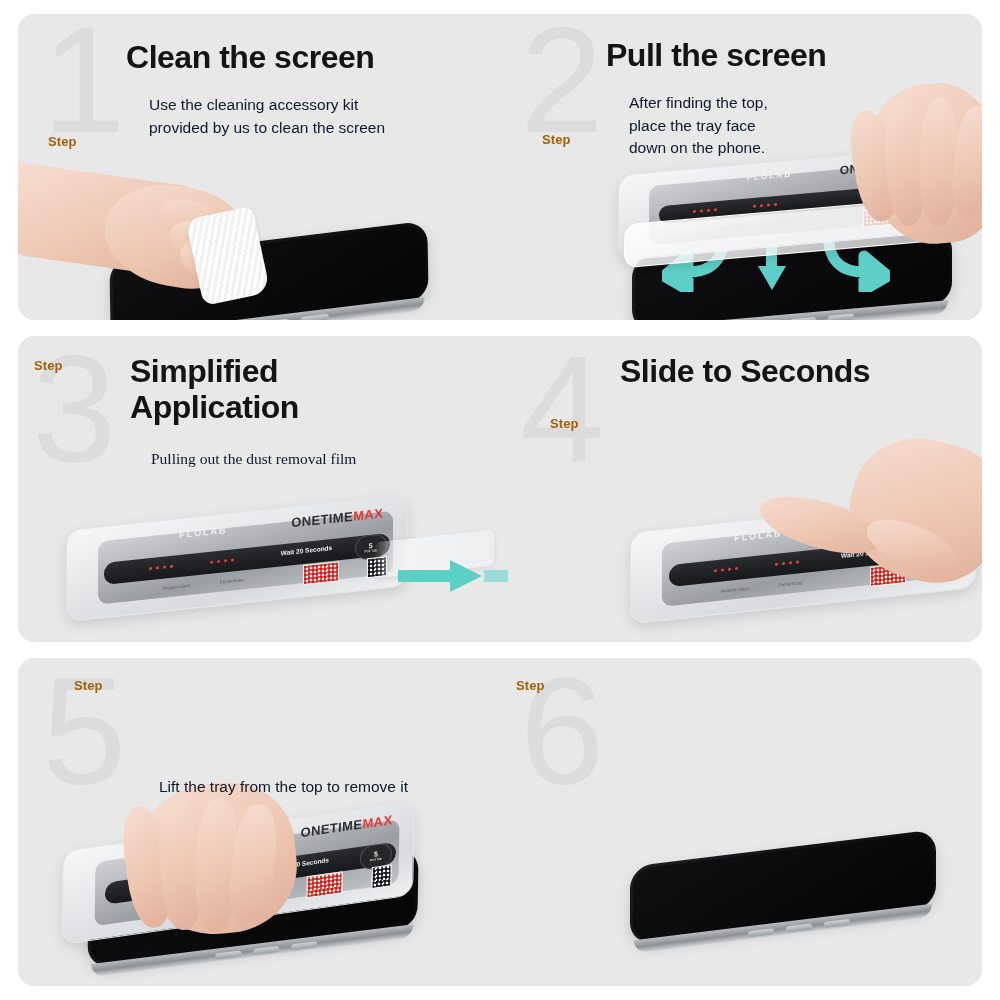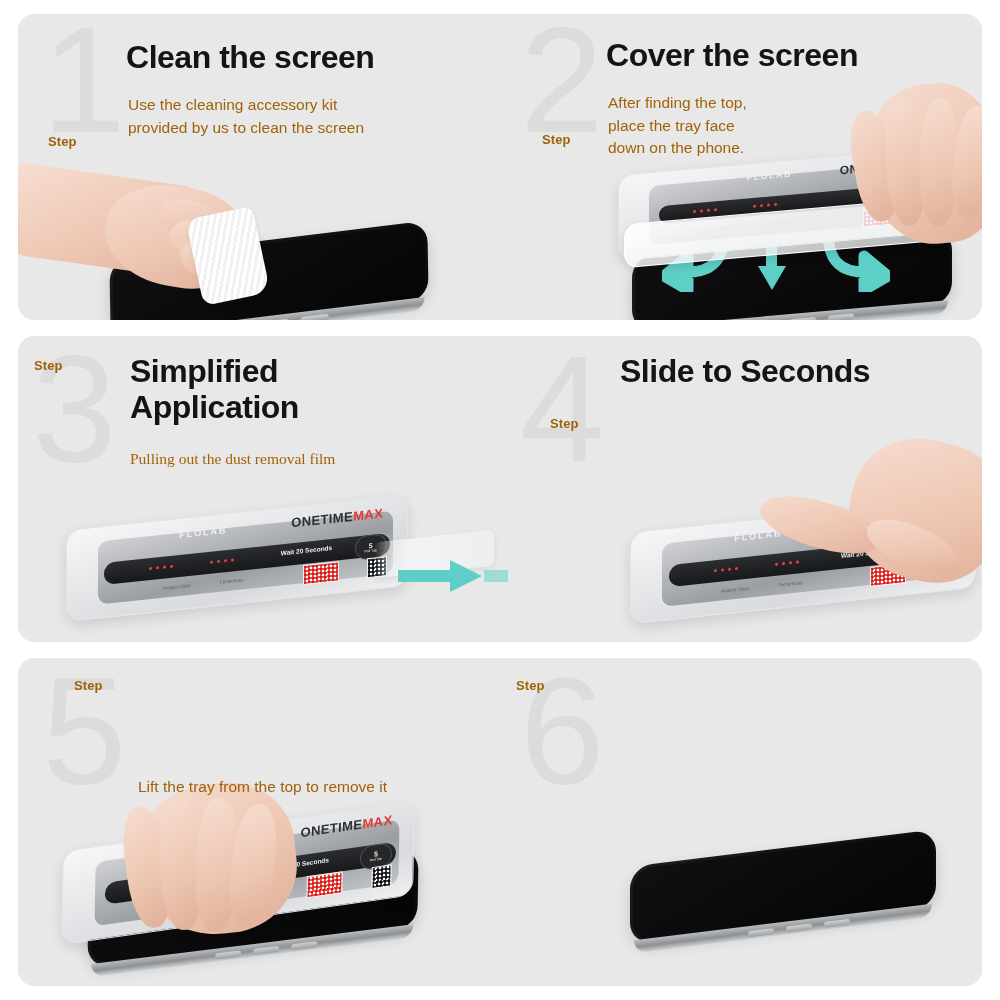--- a/index.html
+++ b/index.html
@@ -20,22 +20,22 @@
   
   .ghost{position:absolute;font-weight:300;color:#dcdcdc;line-height:.78;
          user-select:none;letter-spacing:-.03em;}
 
   .steplbl{position:absolute;font-size:13px;color:#a16207;font-weight:700;
            letter-spacing:.01em;user-select:none;text-align:center;}
 
   
   .htitle{position:absolute;font-size:32px;font-weight:700;color:#141414;
           letter-spacing:-.015em;line-height:1.12;white-space:pre-line;}
-  .hbody{position:absolute;font-size:15.5px;color:#a16207;line-height:1.46;
-         white-space:pre-line;font-weight:400;}
+  .hbody{position:absolute;font-size:15.5px;color:#0f172a;line-height:1.46;
+         white-space:pre-line;font-weight:400;margin-left:21px;}
 
   
   .art{position:absolute;inset:0;pointer-events:none;}
 
   
   .phone{position:absolute;border-radius:22px;
          background:linear-gradient(150deg,#1d1d1f 0%,#121214 45%,#09090b 100%);
          box-shadow:0 6px 14px rgba(0,0,0,.16);}
   .phone .bezel{position:absolute;inset:3px;border-radius:19px;
          background:linear-gradient(155deg,#101012,#050506);}
@@ -194,21 +194,21 @@
       <div class="ghost" style="left:24px;top:8px;font-size:150px;">1</div>
       <div class="steplbl" style="left:30px;top:120px;">Step</div>
       <div class="htitle" style="left:108px;top:26px;">Clean the screen</div>
       <div class="hbody" style="left:110px;top:80px;">Use the cleaning accessory kit
 provided by us to clean the screen</div>
     </div>
 
     <div class="half right">
       <div class="ghost" style="left:20px;top:8px;font-size:150px;">2</div>
       <div class="steplbl" style="left:42px;top:118px;">Step</div>
-      <div class="htitle" style="left:106px;top:24px;">Cover the screen</div>
+      <div class="htitle" style="left:106px;top:24px;">Pull the screen</div>
       <div class="hbody" style="left:108px;top:78px;">After finding the top,
 place the tray face
 down on the phone.</div>
     </div>
   </div>
 
   <div class="panel row2">
 
     <div class="art">
       <div class="tray" style="left:48px;top:176px;width:340px;height:90px;transform:skewY(-6deg);">

